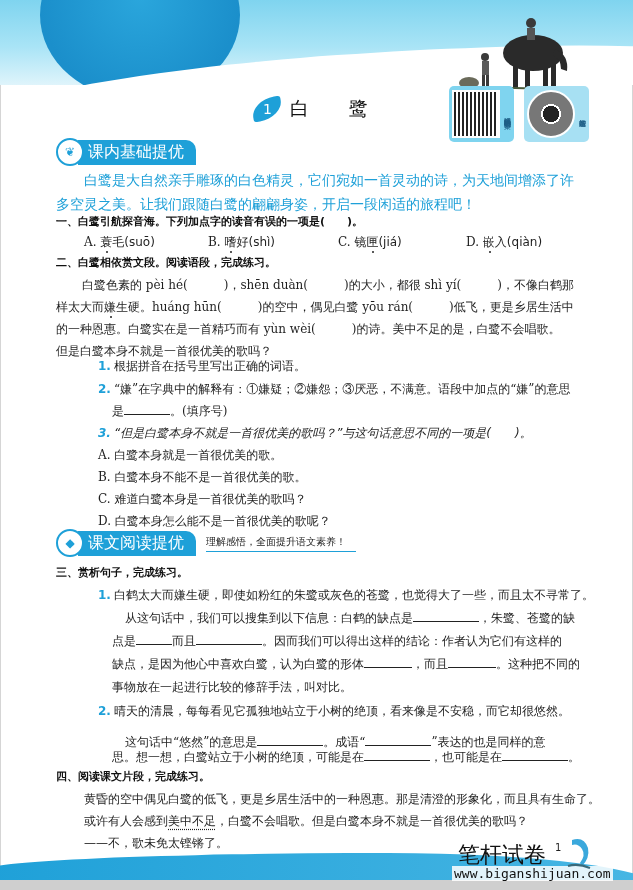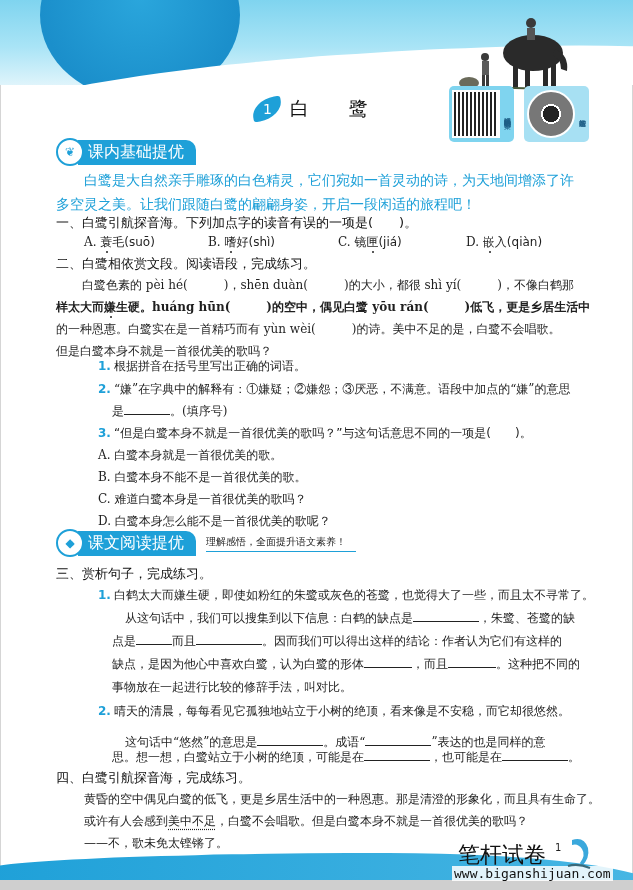--- a/index.html
+++ b/index.html
@@ -90,21 +90,21 @@
   .sec-sub {
     font-size: 10px; margin-left: 10px; color: #222; border-bottom: 1px solid #1ea0d8;
     padding-bottom: 2px; flex: 1; white-space: nowrap;
   }
   .abs { position: absolute; }
   .intro {
     left: 56px; width: 530px; top: 168px; font-family: "DejaVu Sans", sans-serif;
     color: #1ea0d8; font-size: 14px; line-height: 24px; text-indent: 28px;
   }
   .q-heading {
-    font-family: "DejaVu Sans", sans-serif; font-weight: normal; font-size: 13px; color: #111;
+    font-family: "DejaVu Sans", sans-serif; font-weight: bold; font-size: 11px; color: #111;
   }
   .line { font-size: 12px; line-height: 22px; white-space: nowrap; }
   .num { color: #1ea0d8; font-family: "DejaVu Sans", sans-serif; font-weight: bold; margin-right: 3px; }
   .dot { position: relative; }
   .dot::after {
     content: ""; position: absolute; left: 50%; bottom: -4px; width: 2px; height: 2px;
     background: #222; border-radius: 50%;
   }
   .blank { display: inline-block; border-bottom: 1px solid #222; height: 14px; vertical-align: baseline; }
   .sans { font-family: "DejaVu Sans", sans-serif; }
@@ -194,35 +194,35 @@
 <div class="abs line" style="left:338px; top:231px;">
   <span>C.</span> <span>镜</span><span class="dot">匣</span><span class="sans">(jiá)</span>
 </div>
 <div class="abs line" style="left:466px; top:231px;">
   <span>D.</span> <span class="dot">嵌</span><span>入</span><span class="sans">(qiàn)</span>
 </div>
 
 <div class="abs q-heading" style="left:56px; top:255px;">二、白鹭相依赏文段。阅读语段，完成练习。</div>
 <div class="abs" style="left:56px; top:274px; width:540px;">
   <div class="line" style="line-height:22px; padding-left:26px;">白鹭色素的 pèi hé(　　　)，shēn duàn(　　　)的大小，都很 shì yí(　　　)，不像白鹤那</div>
-  <div class="line" style="line-height:22px;font-weight:bold;"><span>样太大而</span><span class="dot">嫌</span><span>生硬。huáng hūn(　　　)的空中，偶见白鹭 yōu rán(　　　)低飞，更是乡居生活中</span></div>
+  <div class="line" style="line-height:22px;"><span>样太大而</span><span class="dot">嫌</span><span>生硬。huáng hūn(　　　)的空中，偶见白鹭 yōu rán(　　　)低飞，更是乡居生活中</span></div>
   <div class="line" style="line-height:22px;">的一种恩惠。白鹭实在是一首精巧而有 yùn wèi(　　　)的诗。美中不足的是，白鹭不会唱歌。</div>
   <div class="line" style="line-height:22px;">但是白鹭本身不就是一首很优美的歌吗？</div>
 </div>
 
 <div class="abs line sans" style="left:98px; top:355px;">
   <span class="num">1.</span><span>根据拼音在括号里写出正确的词语。</span>
 </div>
 <div class="abs line" style="left:98px; top:378px;">
   <span class="num">2.</span><span>“嫌”在字典中的解释有：①嫌疑；②嫌怨；③厌恶，不满意。语段中加点的“嫌”的意思</span>
 </div>
 <div class="abs line" style="left:112px; top:400px;">
   <span>是</span><span class="blank" style="width:46px;"></span><span>。(填序号)</span>
 </div>
-<div class="abs line sans" style="left:98px; top:422px;">
+<div class="abs line sans" style="left:98px; top:422px;font-style:italic;">
   <span class="num">3.</span><span>“但是白鹭本身不就是一首很优美的歌吗？”与这句话意思不同的一项是(　　)。</span>
 </div>
 <div class="abs" style="left:98px; top:444px;">
   <div class="line">A. 白鹭本身就是一首很优美的歌。</div>
   <div class="line">B. 白鹭本身不能不是一首很优美的歌。</div>
   <div class="line">C. 难道白鹭本身是一首很优美的歌吗？</div>
   <div class="line">D. 白鹭本身怎么能不是一首很优美的歌呢？</div>
 </div>
 
 <div class="sec-head" style="top:529px;">
@@ -249,21 +249,21 @@
 <div class="abs line sans" style="left:98px; top:700px;">
   <span class="num">2.</span><span>晴天的清晨，每每看见它孤独地站立于小树的绝顶，看来像是不安稳，而它却很悠然。</span>
 </div>
 <div class="abs line" style="left:125px; top:723px;margin-top:8px;">
   <span>这句话中“悠然”的意思是</span><span class="blank" style="width:66px;"></span><span>。成语“</span><span class="blank" style="width:66px;"></span><span>”表达的也是同样的意</span>
 </div>
 <div class="abs line" style="left:112px; top:746px;">
   <span>思。想一想，白鹭站立于小树的绝顶，可能是在</span><span class="blank" style="width:66px;"></span><span>，也可能是在</span><span class="blank" style="width:66px;"></span><span>。</span>
 </div>
 
-<div class="abs q-heading" style="left:56px; top:769px;">四、白鹭引航探音海，完成练习。</div>
+<div class="abs q-heading" style="left:56px; top:769px;">四、阅读课文片段，完成练习。</div>
 <div class="abs" style="left:84px; top:788px;">
   <div class="line">黄昏的空中偶见白鹭的低飞，更是乡居生活中的一种恩惠。那是清澄的形象化，而且具有生命了。</div>
   <div class="line"><span>或许有人会感到</span><span class="dot-group" style="text-decoration: underline dotted; text-underline-offset: 4px;">美中不足</span><span>，白鹭不会唱歌。但是白鹭本身不就是一首很优美的歌吗？</span></div>
   <div class="line">——不，歌未免太铿锵了。</div>
 </div>
 
 <div class="footer-wave">
     <div class="fill"></div>
   </div>
 <div class="footer-gray"></div>

